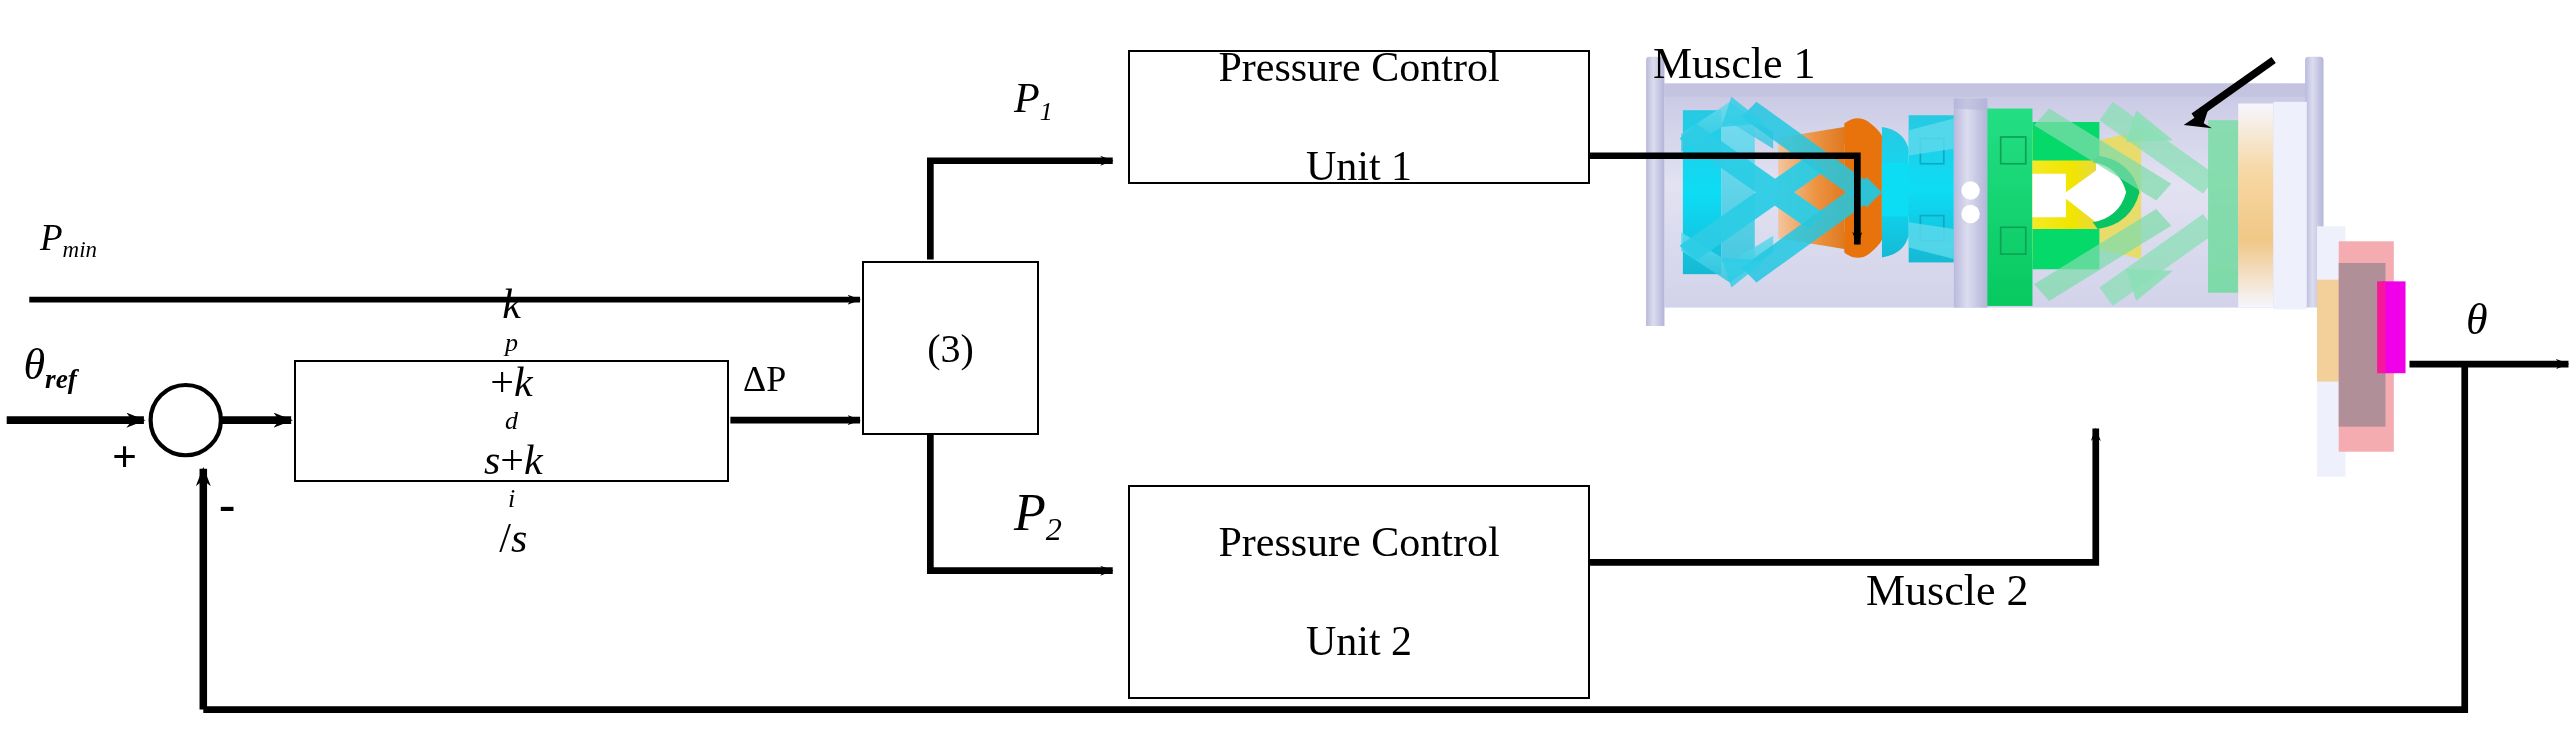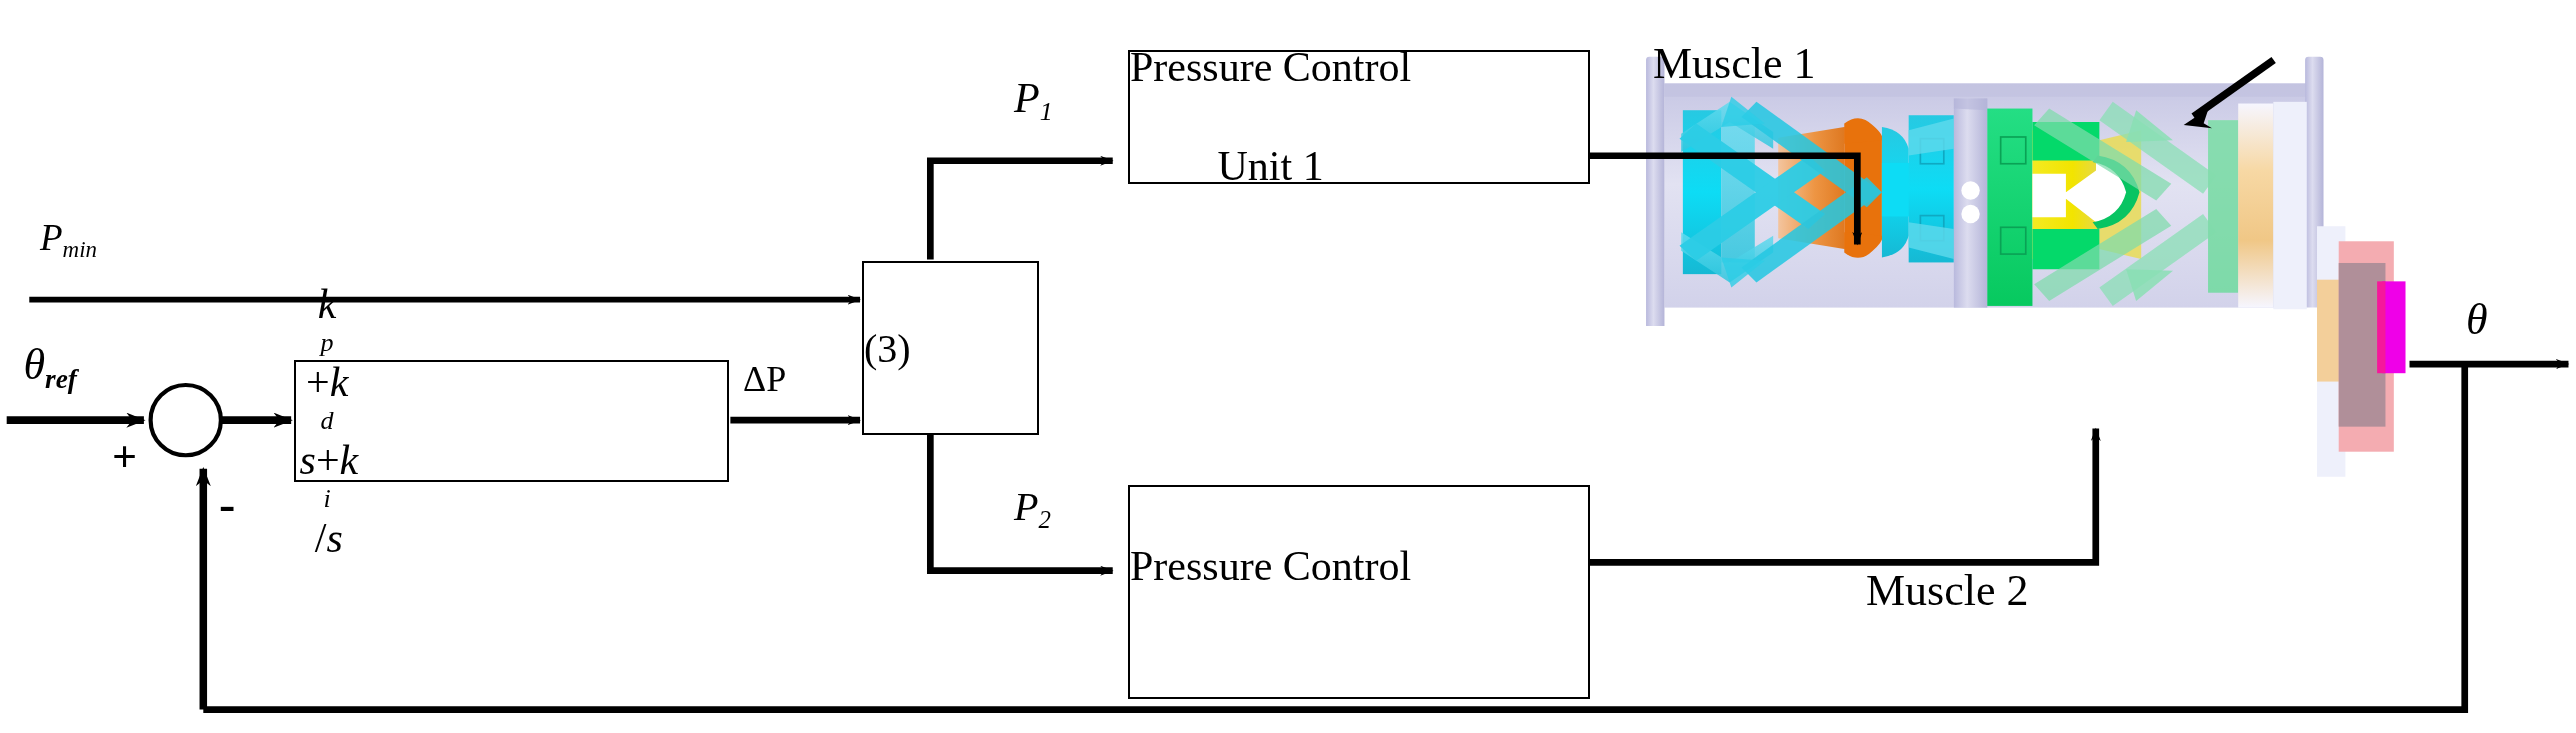--- a/index.html
+++ b/index.html
@@ -1,21 +1,21 @@
 <!DOCTYPE html>
 <html style="font-size:13.4px"><head>
 <meta charset="utf-8">
 <style>
   html,body{margin:0;padding:0;background:#fff;}
   body{width:2576px;height:734px;font-family:"Liberation Serif",serif;}
   #stage{position:relative;width:2576px;height:734px;overflow:hidden;background:#fff;}
   #wires{position:absolute;left:0;top:0;width:2576px;height:734px;}
   .lbl{position:absolute;color:#000;white-space:nowrap;line-height:1;}
   .blk{position:absolute;border:2.5px solid #000;background:#fff;box-sizing:border-box;
-       display:flex;align-items:center;text-align:center;}
+       display:flex;align-items:center;justify-content:center;text-align:center;}
   .blk span{display:block;}
   .cad{position:absolute;}
   .sub{font-size:.62em;font-style:italic;vertical-align:-.32em;}
 </style>
 </head>
 <body>
 
 <div id="stage">
 
   <div class="cad" style="left:1631px;top:50px;width:736px;height:276px;">
@@ -204,20 +204,21 @@
   <div class="blk" style="left:1128px;top:50px;width:462px;height:134px;font-size:42px;line-height:1.18;">
     <span>
       <span>Pressure Control</span><br>
       <span>Unit 1</span>
     </span>
   </div>
 
   <div class="blk" style="left:1128px;top:485px;width:462px;height:214px;font-size:42px;line-height:1.18;">
     <span>
       <span>Pressure Control</span><br>
+      <span>Unit 2</span>
     </span>
   </div>
 
   <div class="lbl" style="left:40px;top:219px;font-size:37px;">
     <i>P</i><span class="sub">min</span>
   </div>
 
   <div class="lbl" style="left:23.4px;top:343px;font-size:44px;">
     <i>θ</i><span class="sub" style="font-weight:bold;">ref</span>
   </div>
@@ -225,21 +226,21 @@
   <div class="lbl" style="left:112px;top:435px;font-size:44px;font-weight:bold;">+</div>
 
   <div class="lbl" style="left:219px;top:479px;font-size:49px;font-weight:bold;">-</div>
 
   <div class="lbl" style="left:743px;top:361px;font-size:36px;">ΔP</div>
 
   <div class="lbl" style="left:1014px;top:77px;font-size:42px;">
     <i>P</i><span class="sub">1</span>
   </div>
 
-  <div class="lbl" style="left:1014px;top:487px;font-size:40px;">
+  <div class="lbl" style="left:1014px;top:487px;font-size:52px;">
     <i>P</i><span class="sub">2</span>
   </div>
 
   <div class="lbl" style="left:2466px;top:298px;font-size:44px;">
     <i>θ</i>
   </div>
 
   <div class="lbl" style="left:1653px;top:42px;font-size:44px;">Muscle 1</div>
 
   <div class="lbl" style="left:1866px;top:569px;font-size:44px;">Muscle 2</div>

